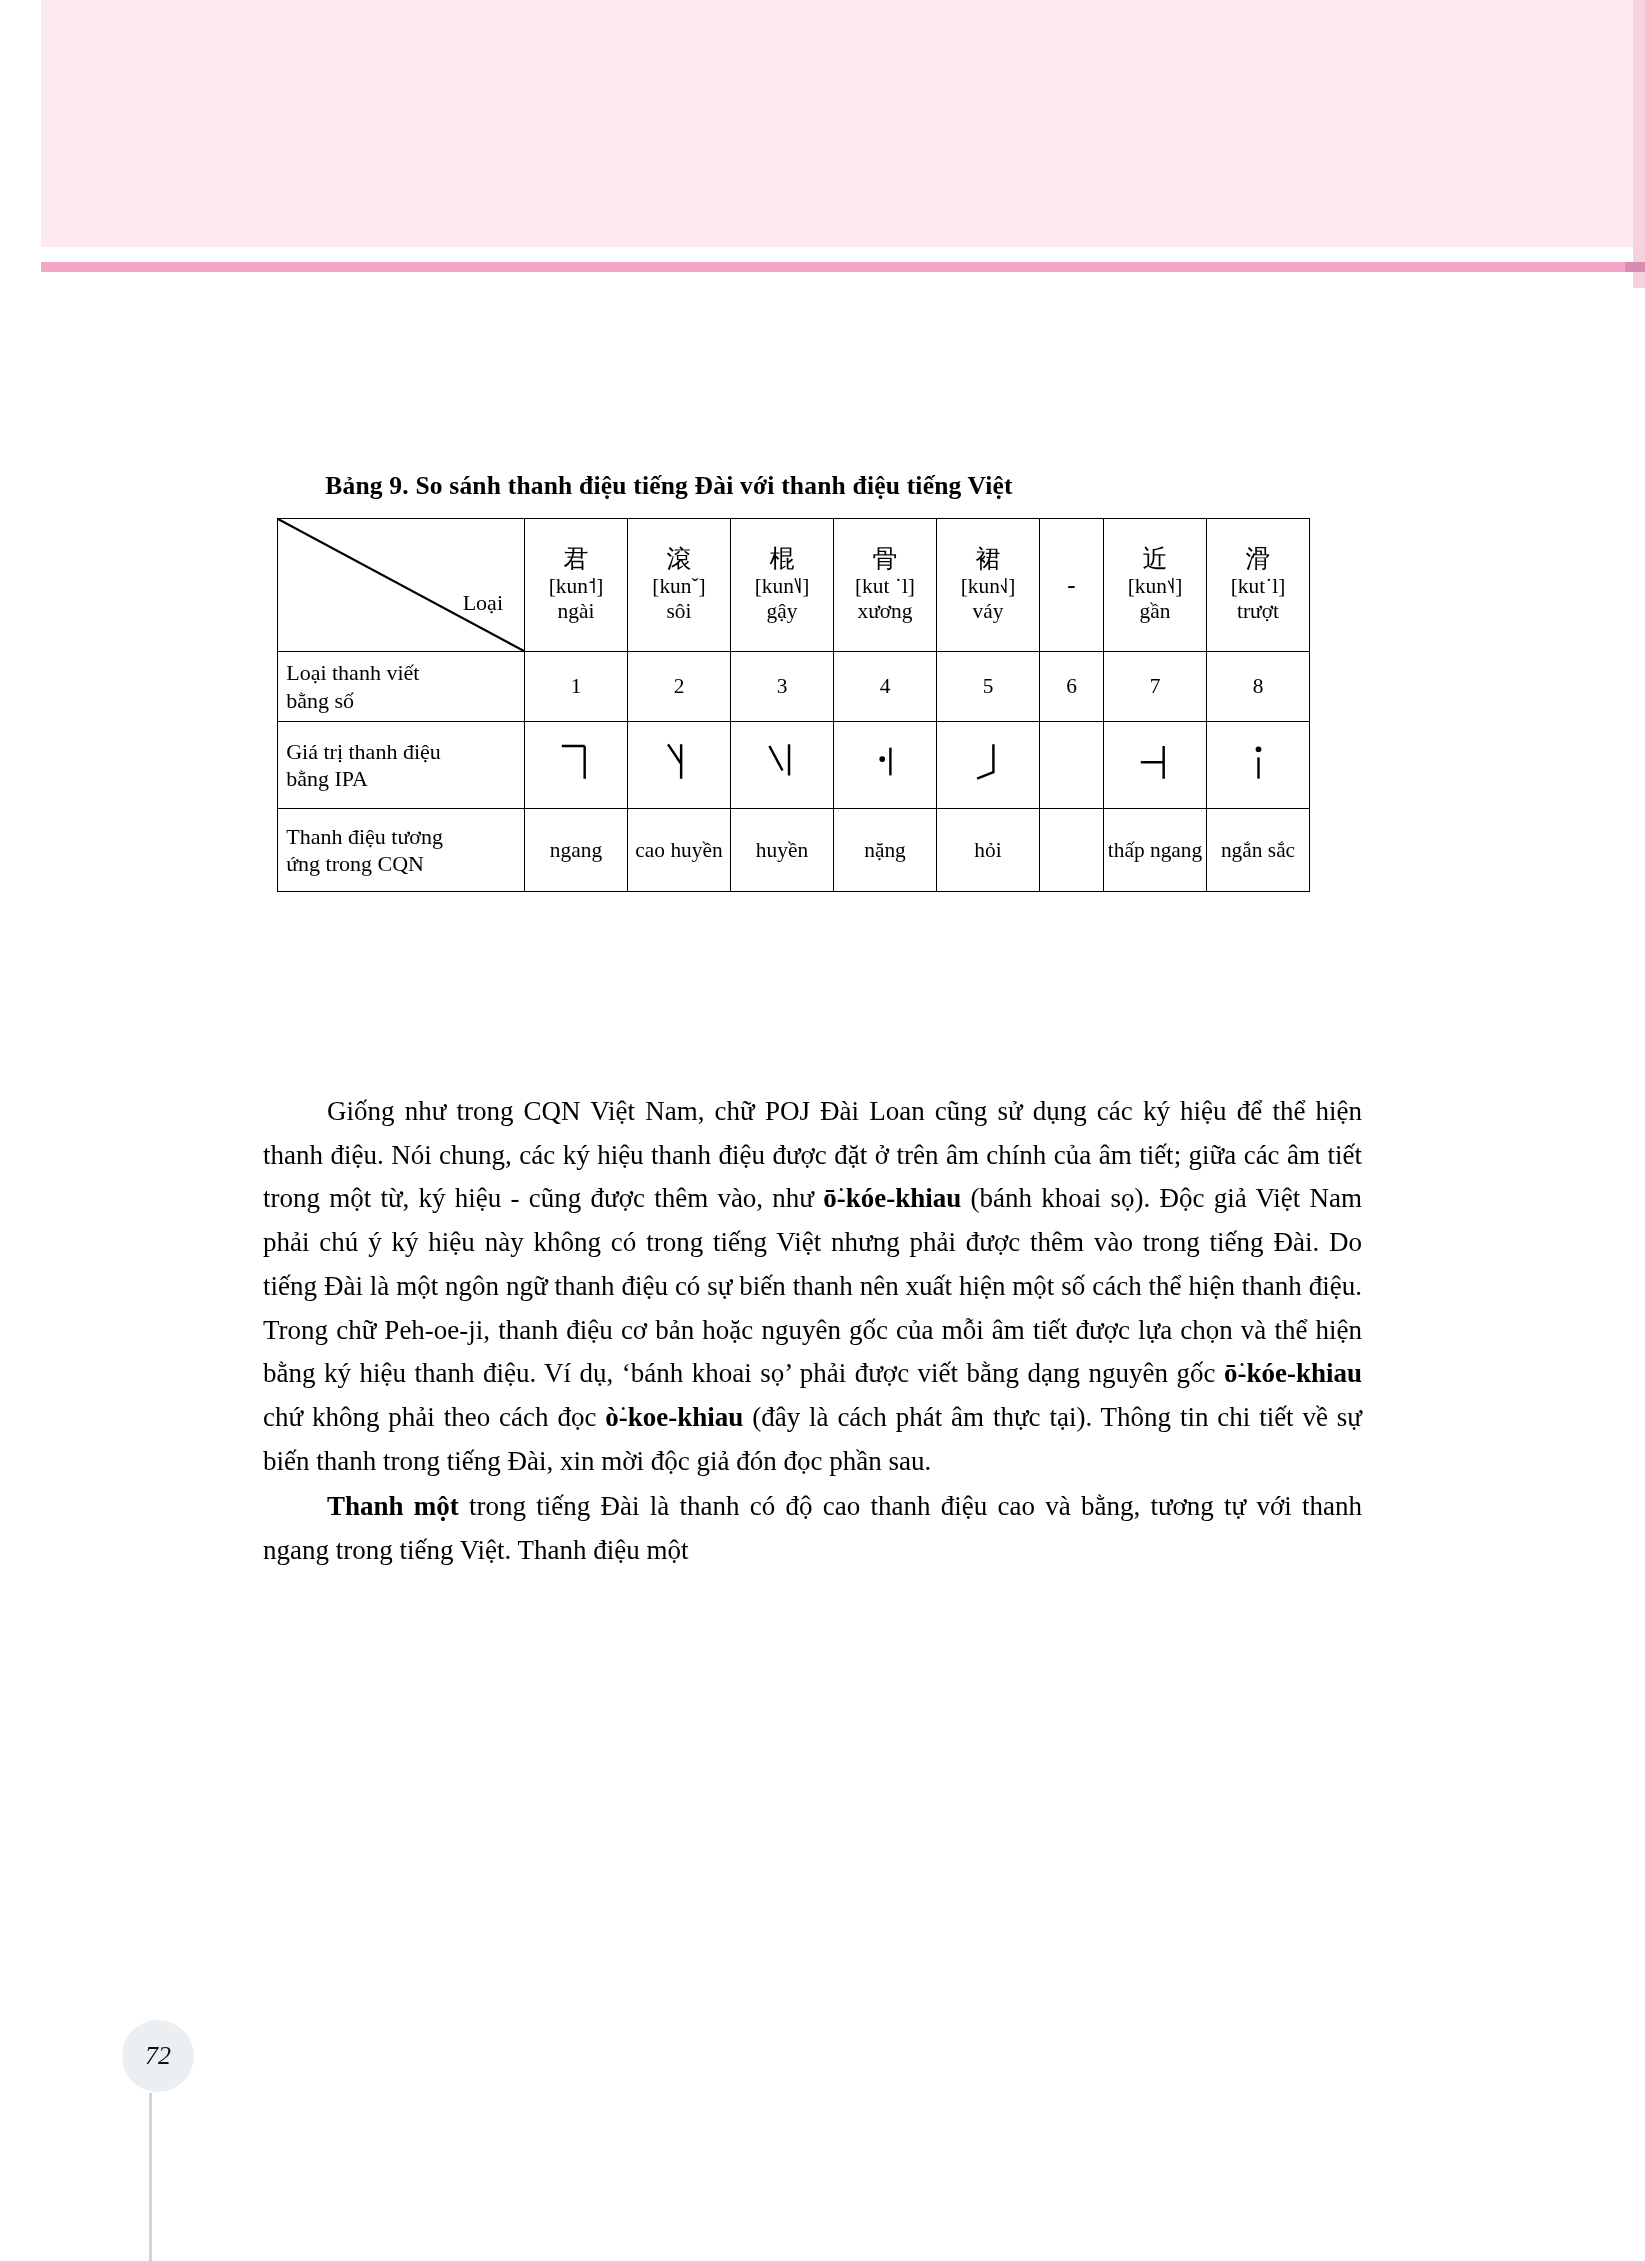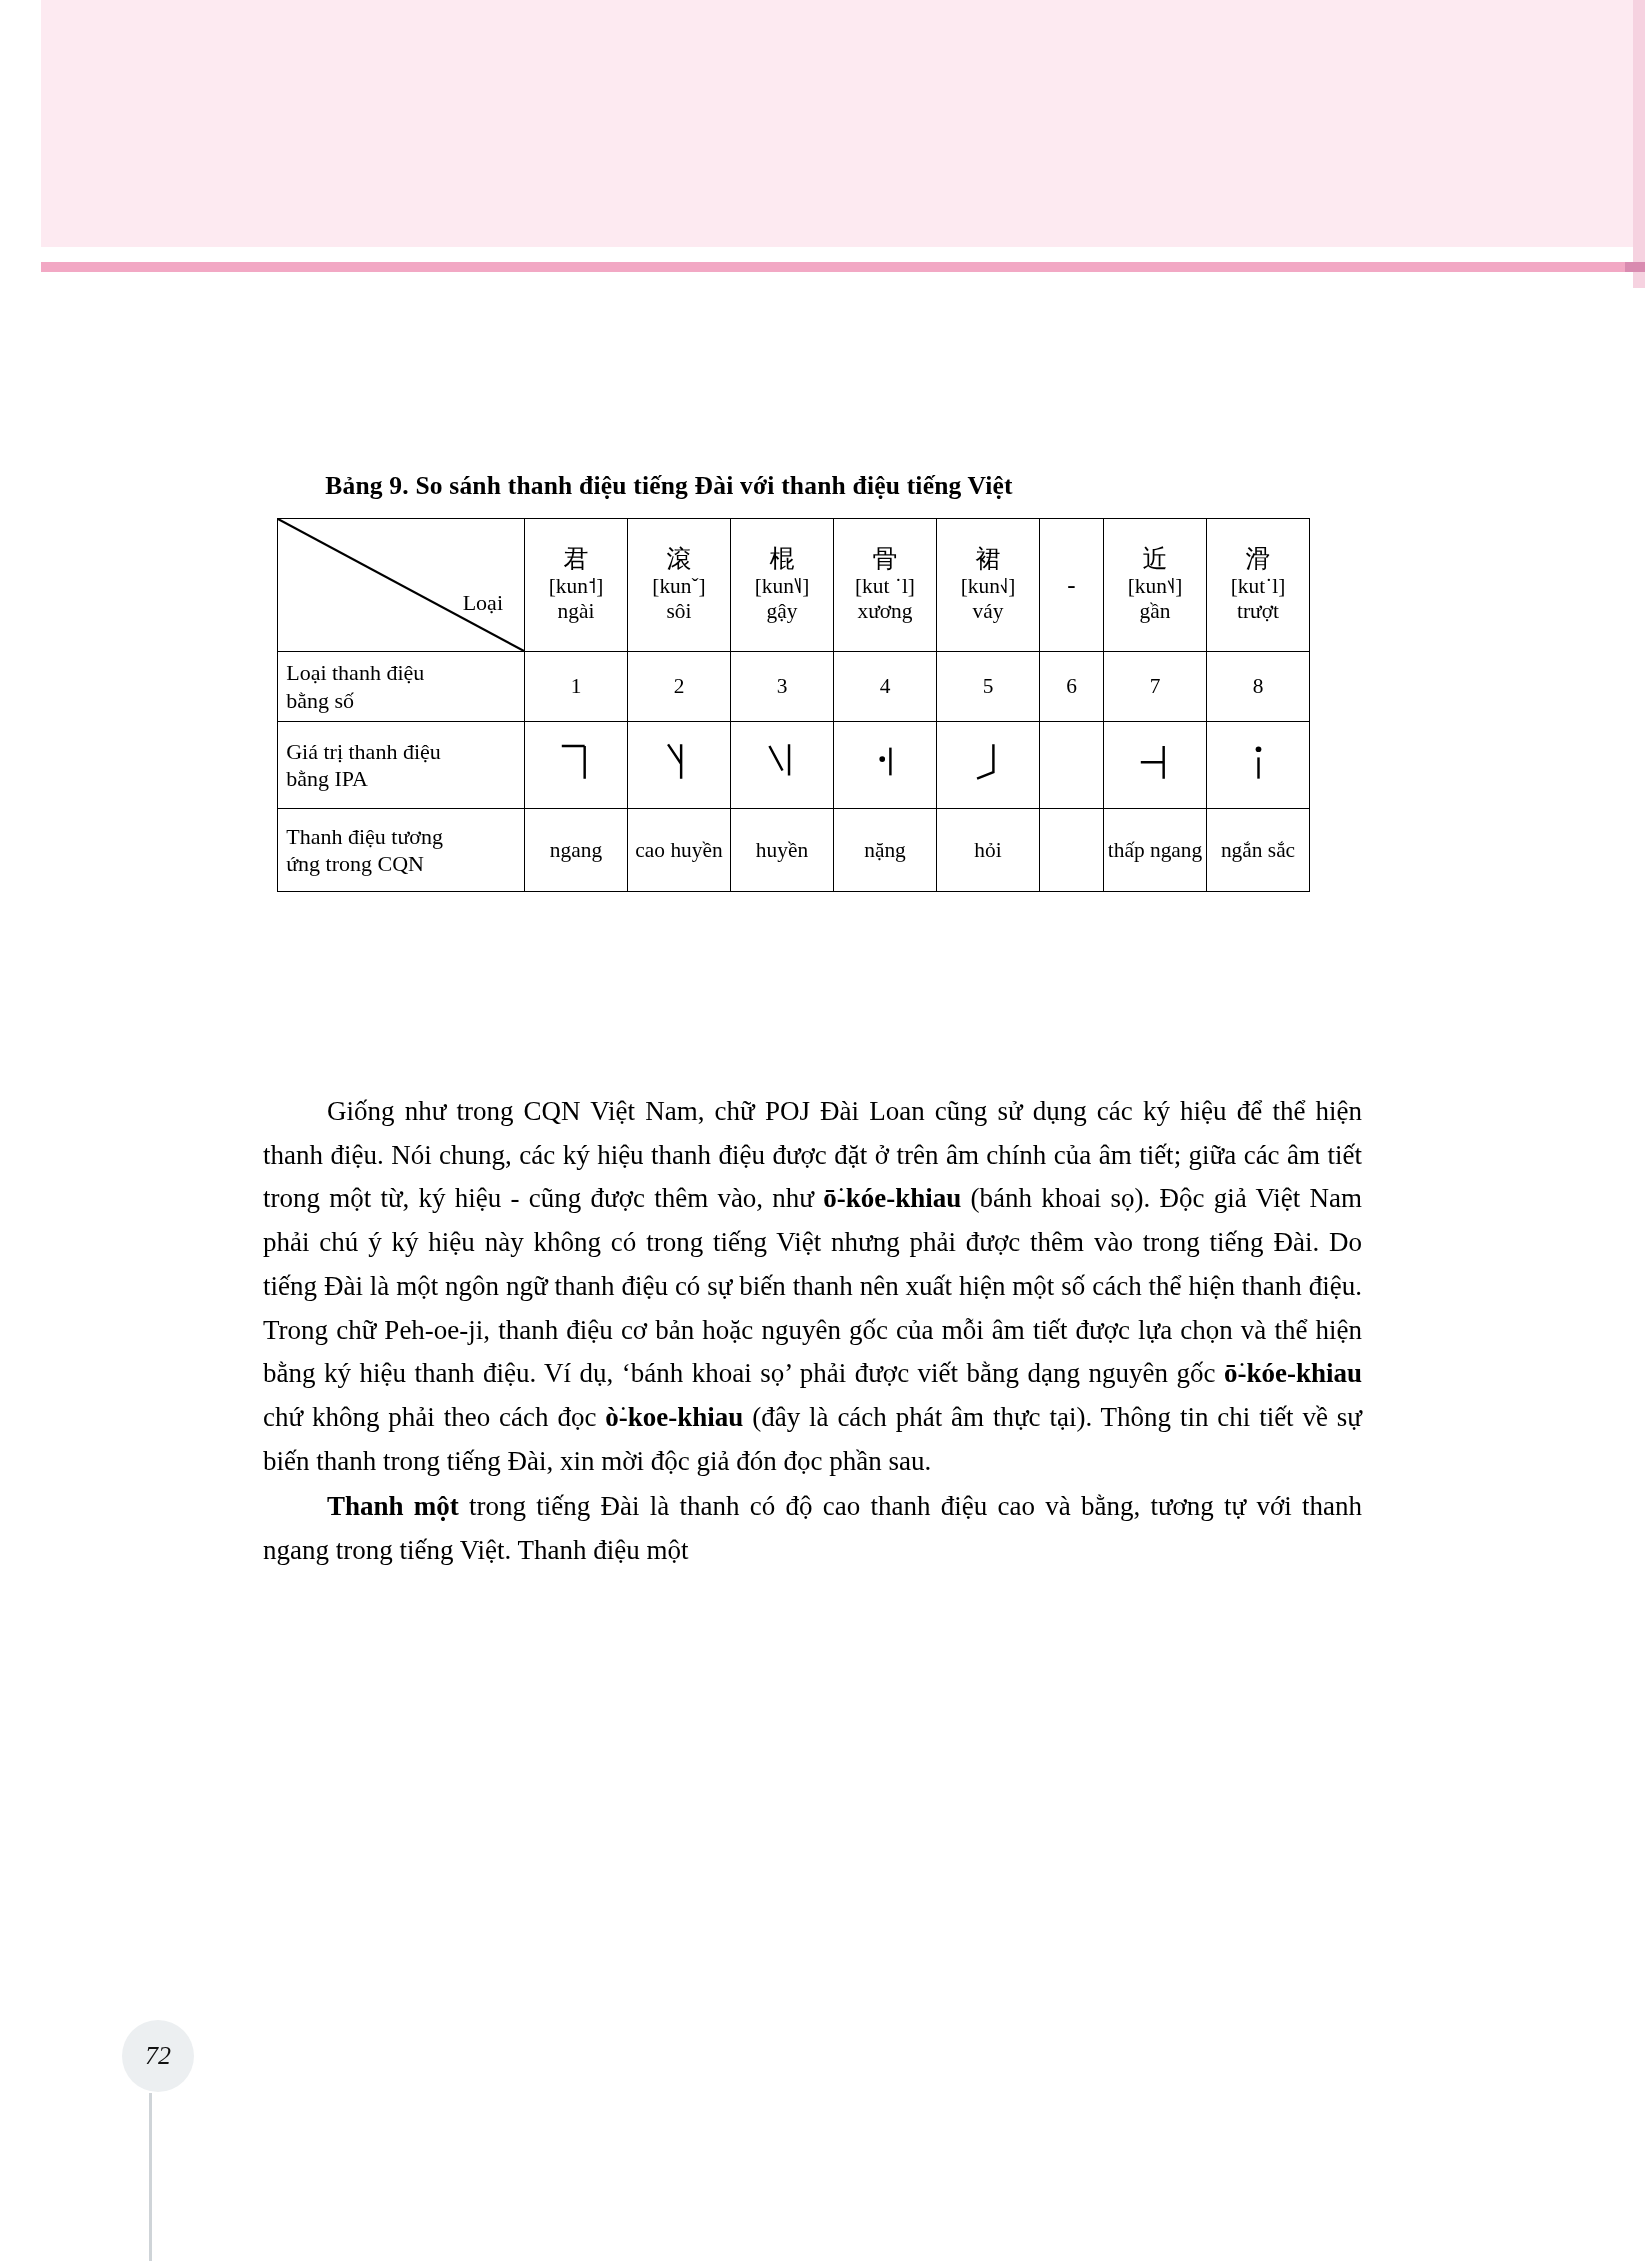--- a/index.html
+++ b/index.html
@@ -253,21 +253,21 @@
         </td>
         <td class="head-cell">
           <span class="han">滑</span>
           <span class="ipa">[kut˙l]</span>
           <span class="gloss">trượt</span>
         </td>
       </tr>
 
       <tr class="r1">
         <td class="row-label">
-          <span>Loại thanh điệu</span><br>
+          <span>Loại thanh viết</span><br>
           <span>bằng số</span>
         </td>
         <td>1</td>
         <td>2</td>
         <td>3</td>
         <td>4</td>
         <td>5</td>
         <td>6</td>
         <td>7</td>
         <td>8</td>

